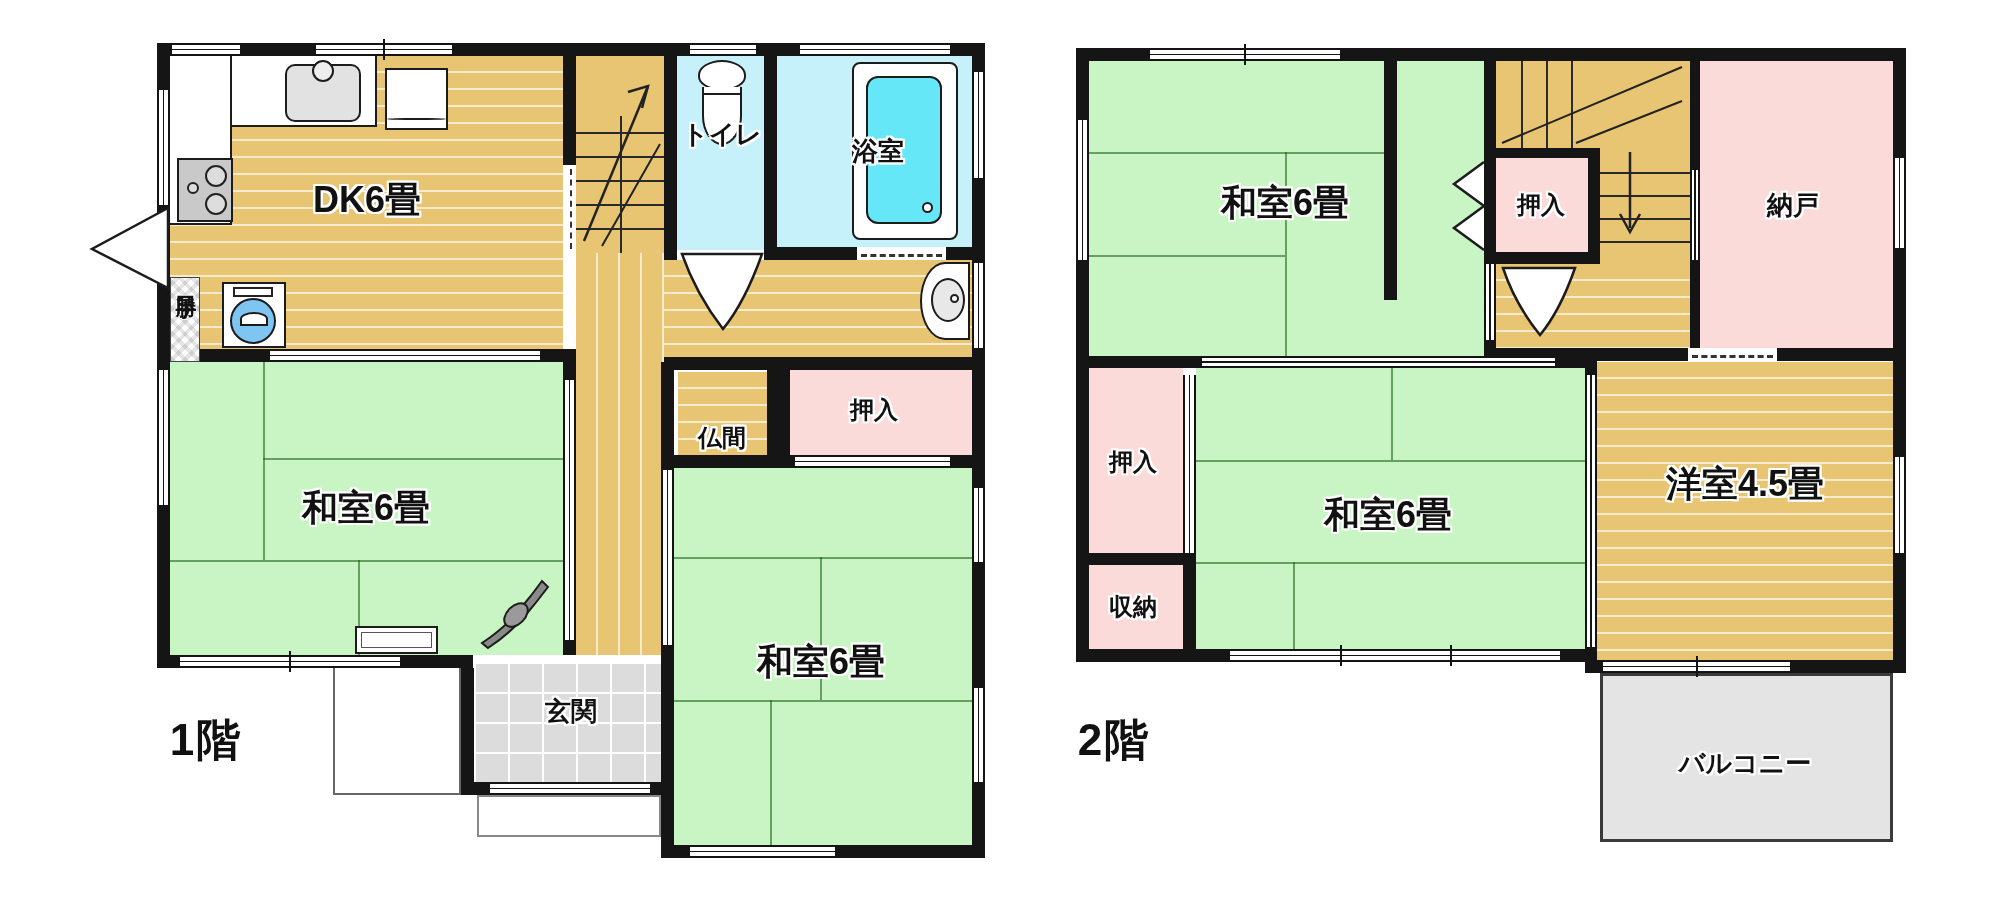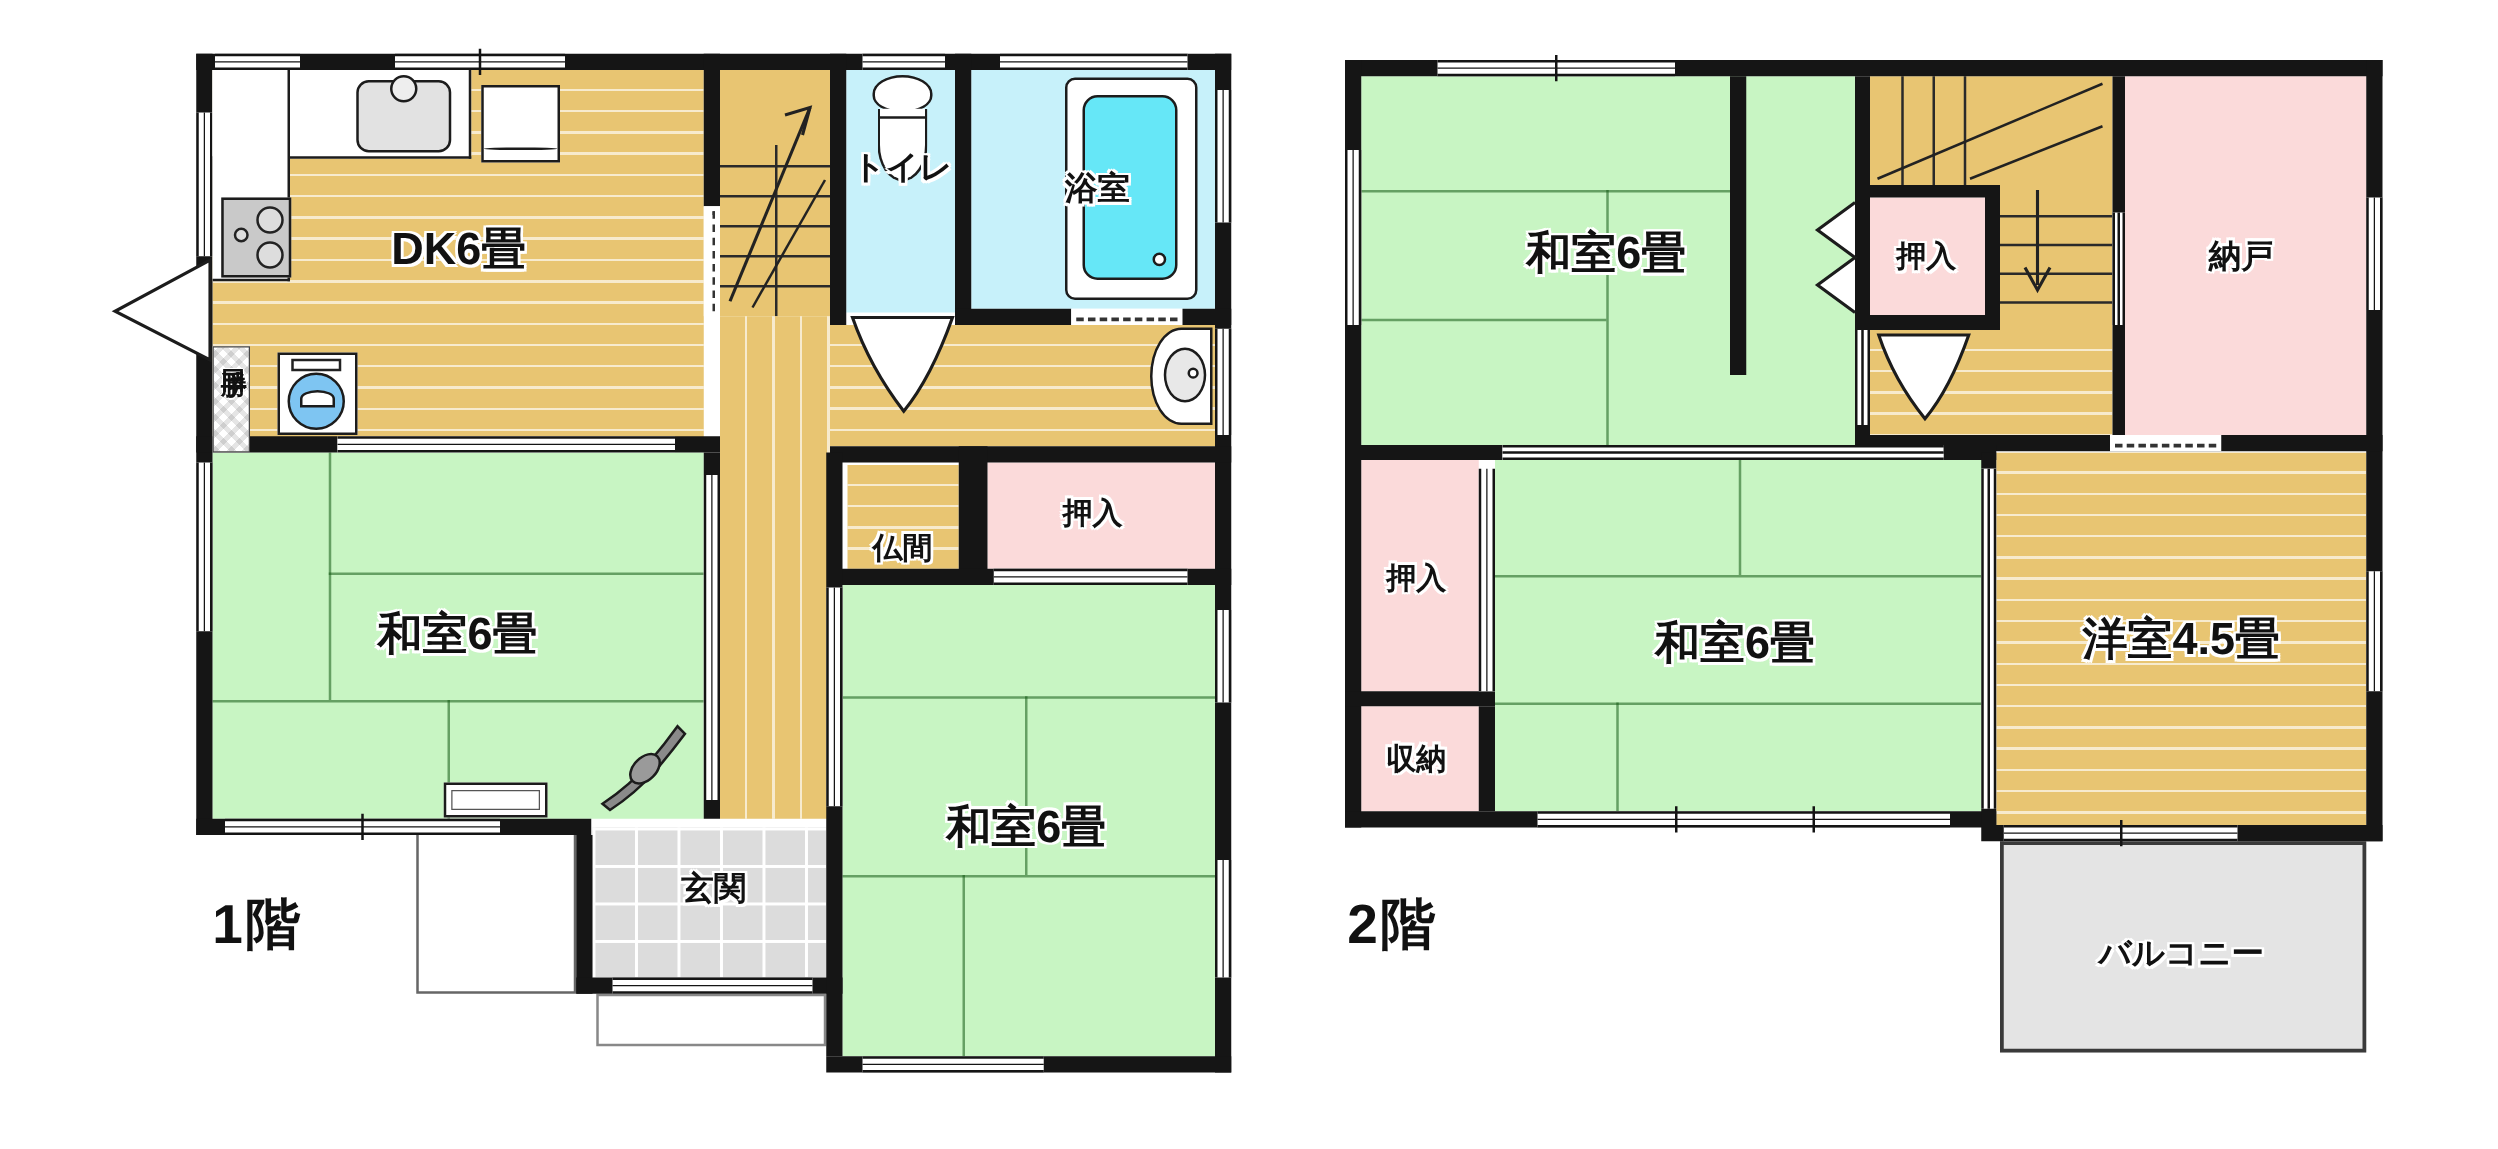--- a/index.html
+++ b/index.html
@@ -264,19 +264,19 @@
     </svg>
     <svg style="left:1500px;top:266px;" width="78" height="74">
       <path d="M3,2 L75,2 Q60,45 40,69 Q15,38 3,2 Z" fill="#fff" stroke="#1c1c1c" stroke-width="2.5"></path>
     </svg>
 
     <div class="lbl s36" style="left:1285px;top:203px;">和室6畳</div>
     <div class="lbl s24" style="left:1541px;top:205px;">押入</div>
     <div class="lbl s26" style="left:1793px;top:205px;">納戸</div>
     <div class="lbl s24" style="left:1133px;top:462px;">押入</div>
     <div class="lbl s36" style="left:1388px;top:515px;">和室6畳</div>
-    <div class="lbl s36" style="left:1745px;top:512px;">洋室4.5畳</div>
+    <div class="lbl s36" style="left:1745px;top:484px;">洋室4.5畳</div>
     <div class="lbl s24" style="left:1133px;top:607px;">収納</div>
     <div class="lbl s26" style="left:1745px;top:763px;">バルコニー</div>
     <div class="lbl s44" style="left:1114px;top:740px;">2階</div>
   </div>
 
 </div>
 
 </body></html>

